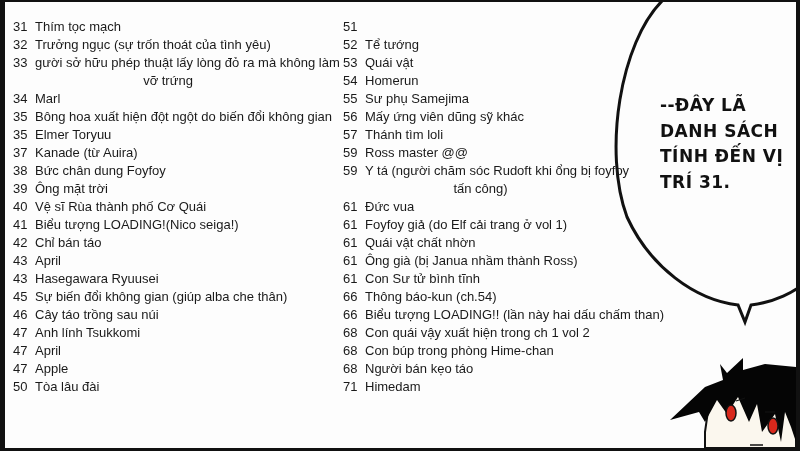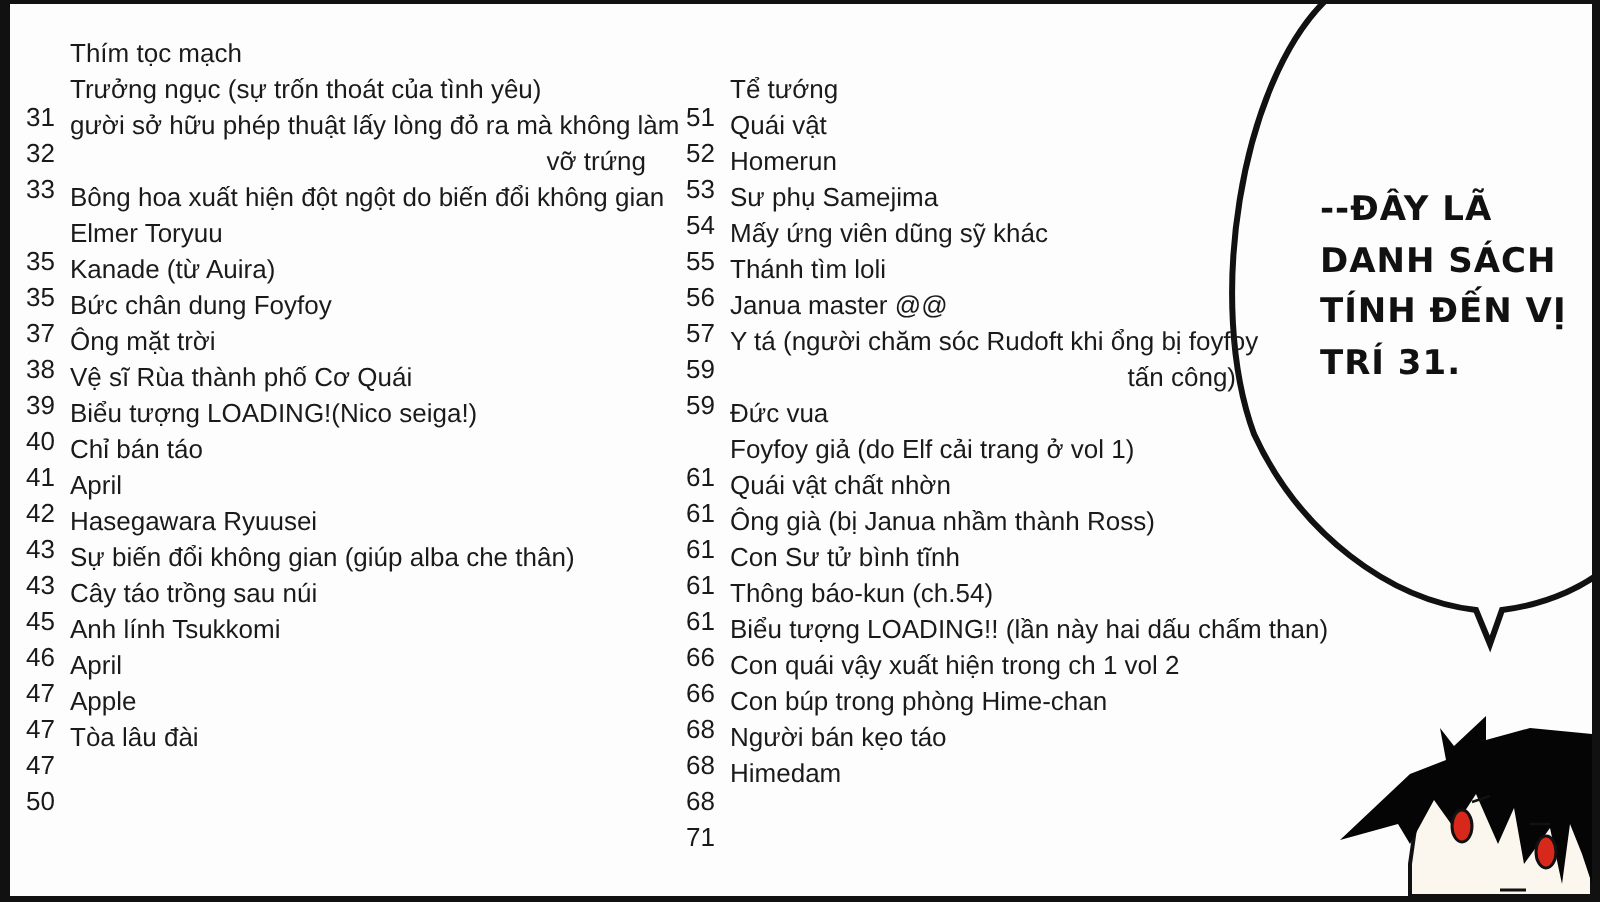--- a/index.html
+++ b/index.html
@@ -2,23 +2,23 @@
 <html><head>
 <meta charset="utf-8">
 <style>
   html, body { margin:0; padding:0; }
   body { width:800px; height:451px; overflow:hidden; background:#111; position:relative; font-family:"Liberation Sans", sans-serif; }
   .panel { position:absolute; left:5px; top:2px; width:791px; height:446px; background:#fdfdfd; overflow:hidden; }
   .col { position:absolute; top:16px; font-size:13px; color:#1a1a1a; }
   .col-left { left:8px; width:330px; }
   .col-right { left:338px; width:300px; }
   .row { display:flex; height:18px; line-height:18px; white-space:nowrap; }
-  .row .num { width:22px; flex:none;margin-top:32px; }
+  .row .num { width:22px; flex:none; }
   .row .txt { flex:none; }
-  .cont { height:18px; line-height:18px; white-space:nowrap; text-align:right; }
+  .cont { height:18px; line-height:18px; white-space:nowrap; text-align:center; }
   .col-left .cont { width:310px; }
   .col-right .cont { width:275px; }
   .bubble-svg { position:absolute; left:0; top:0; }
   .bubble-text { position:absolute; left:655px; top:91px; width:145px; font-family:"DejaVu Sans", sans-serif; font-weight:bold; font-size:17px; line-height:25.5px; color:#111; letter-spacing:0.5px; }
   .bubble-text div { white-space:nowrap; }
 </style>
 </head>
 <body>
 
 <div class="panel">
@@ -49,20 +49,24 @@
     <div class="row">
         <span class="num">32</span>
         <span class="txt">Trưởng ngục (sự trốn thoát của tình yêu)</span>
       </div>
     <div class="row">
         <span class="num">33</span>
         <span class="txt">gười sở hữu phép thuật lấy lòng đỏ ra mà không làm</span>
       </div>
     <div class="cont">vỡ trứng</div>
     <div class="row">
+        <span class="num">34</span>
+        <span class="txt">Marl</span>
+      </div>
+    <div class="row">
         <span class="num">35</span>
         <span class="txt">Bông hoa xuất hiện đột ngột do biến đổi không gian</span>
       </div>
     <div class="row">
         <span class="num">35</span>
         <span class="txt">Elmer Toryuu</span>
       </div>
     <div class="row">
         <span class="num">37</span>
         <span class="txt">Kanade (từ Auira)</span>
@@ -144,21 +148,21 @@
     <div class="row">
         <span class="num">56</span>
         <span class="txt">Mấy ứng viên dũng sỹ khác</span>
       </div>
     <div class="row">
         <span class="num">57</span>
         <span class="txt">Thánh tìm loli</span>
       </div>
     <div class="row">
         <span class="num">59</span>
-        <span class="txt">Janua master @@</span>
+        <span class="txt">Ross master @@</span>
       </div>
     <div class="row">
         <span class="num">59</span>
         <span class="txt">Y tá (người chăm sóc Rudoft khi ổng bị foyfoy</span>
       </div>
     <div class="cont">tấn công)</div>
     <div class="row">
         <span class="num">61</span>
         <span class="txt">Đức vua</span>
       </div>

